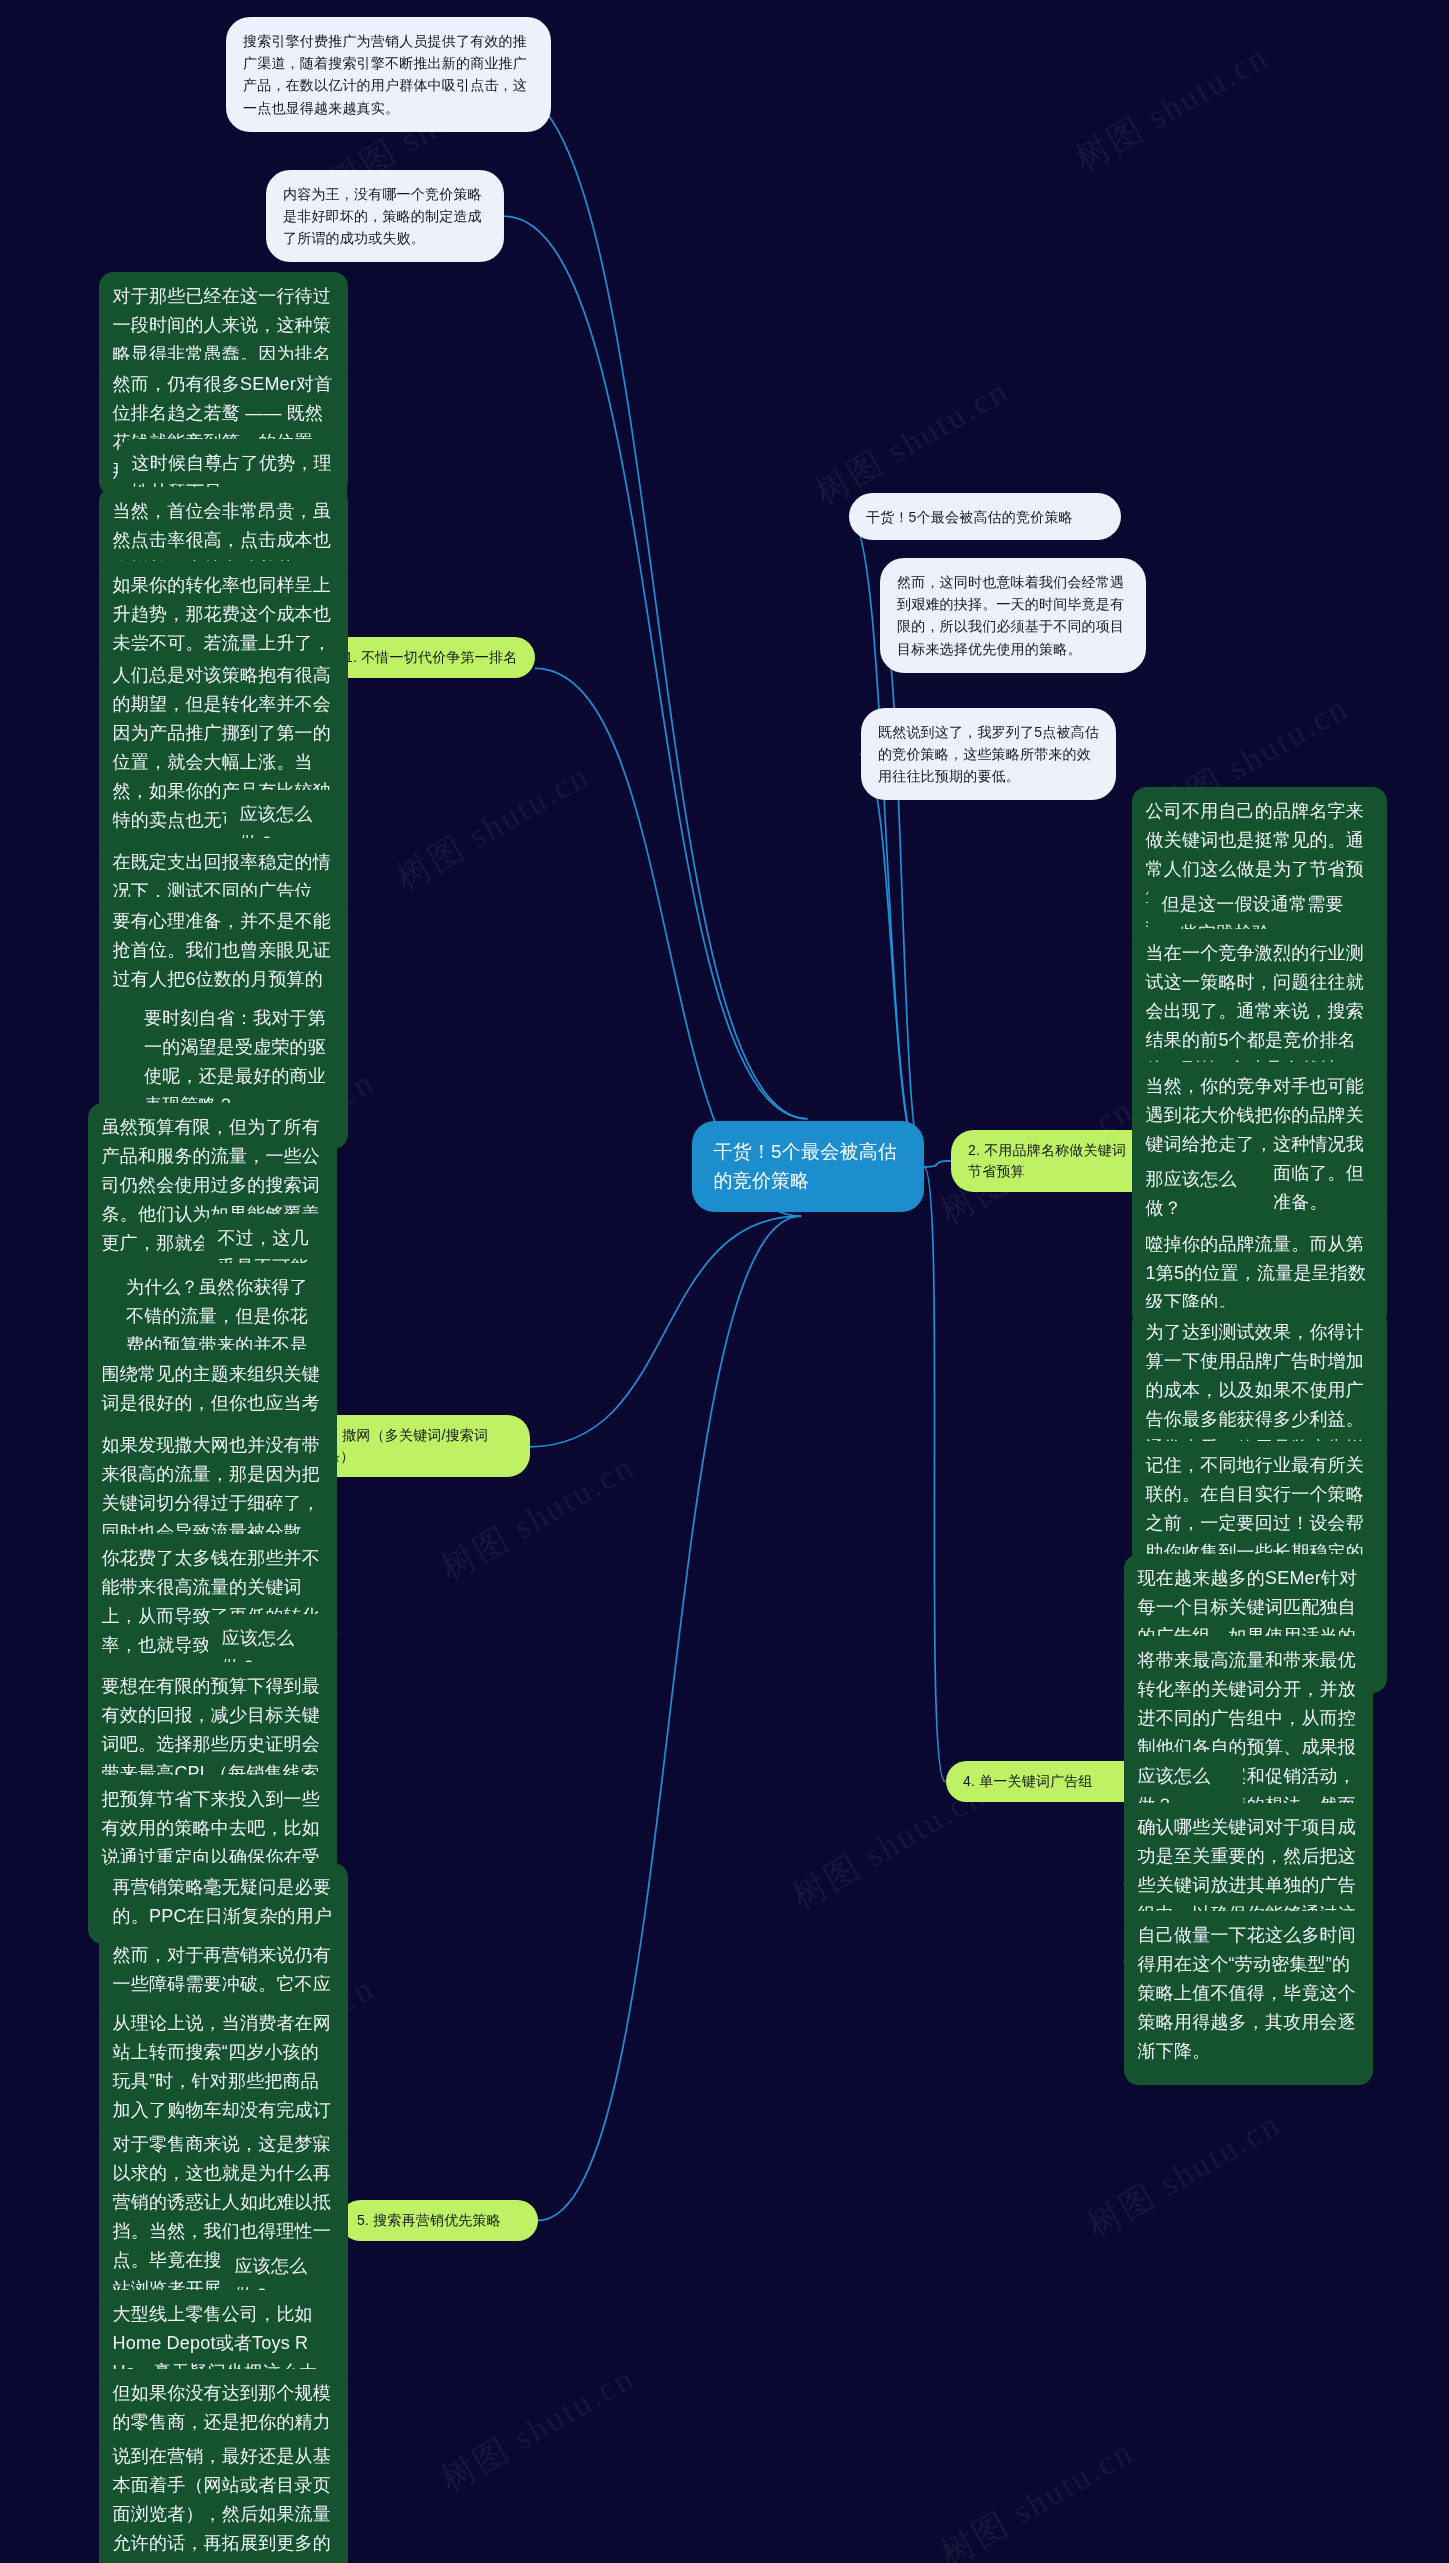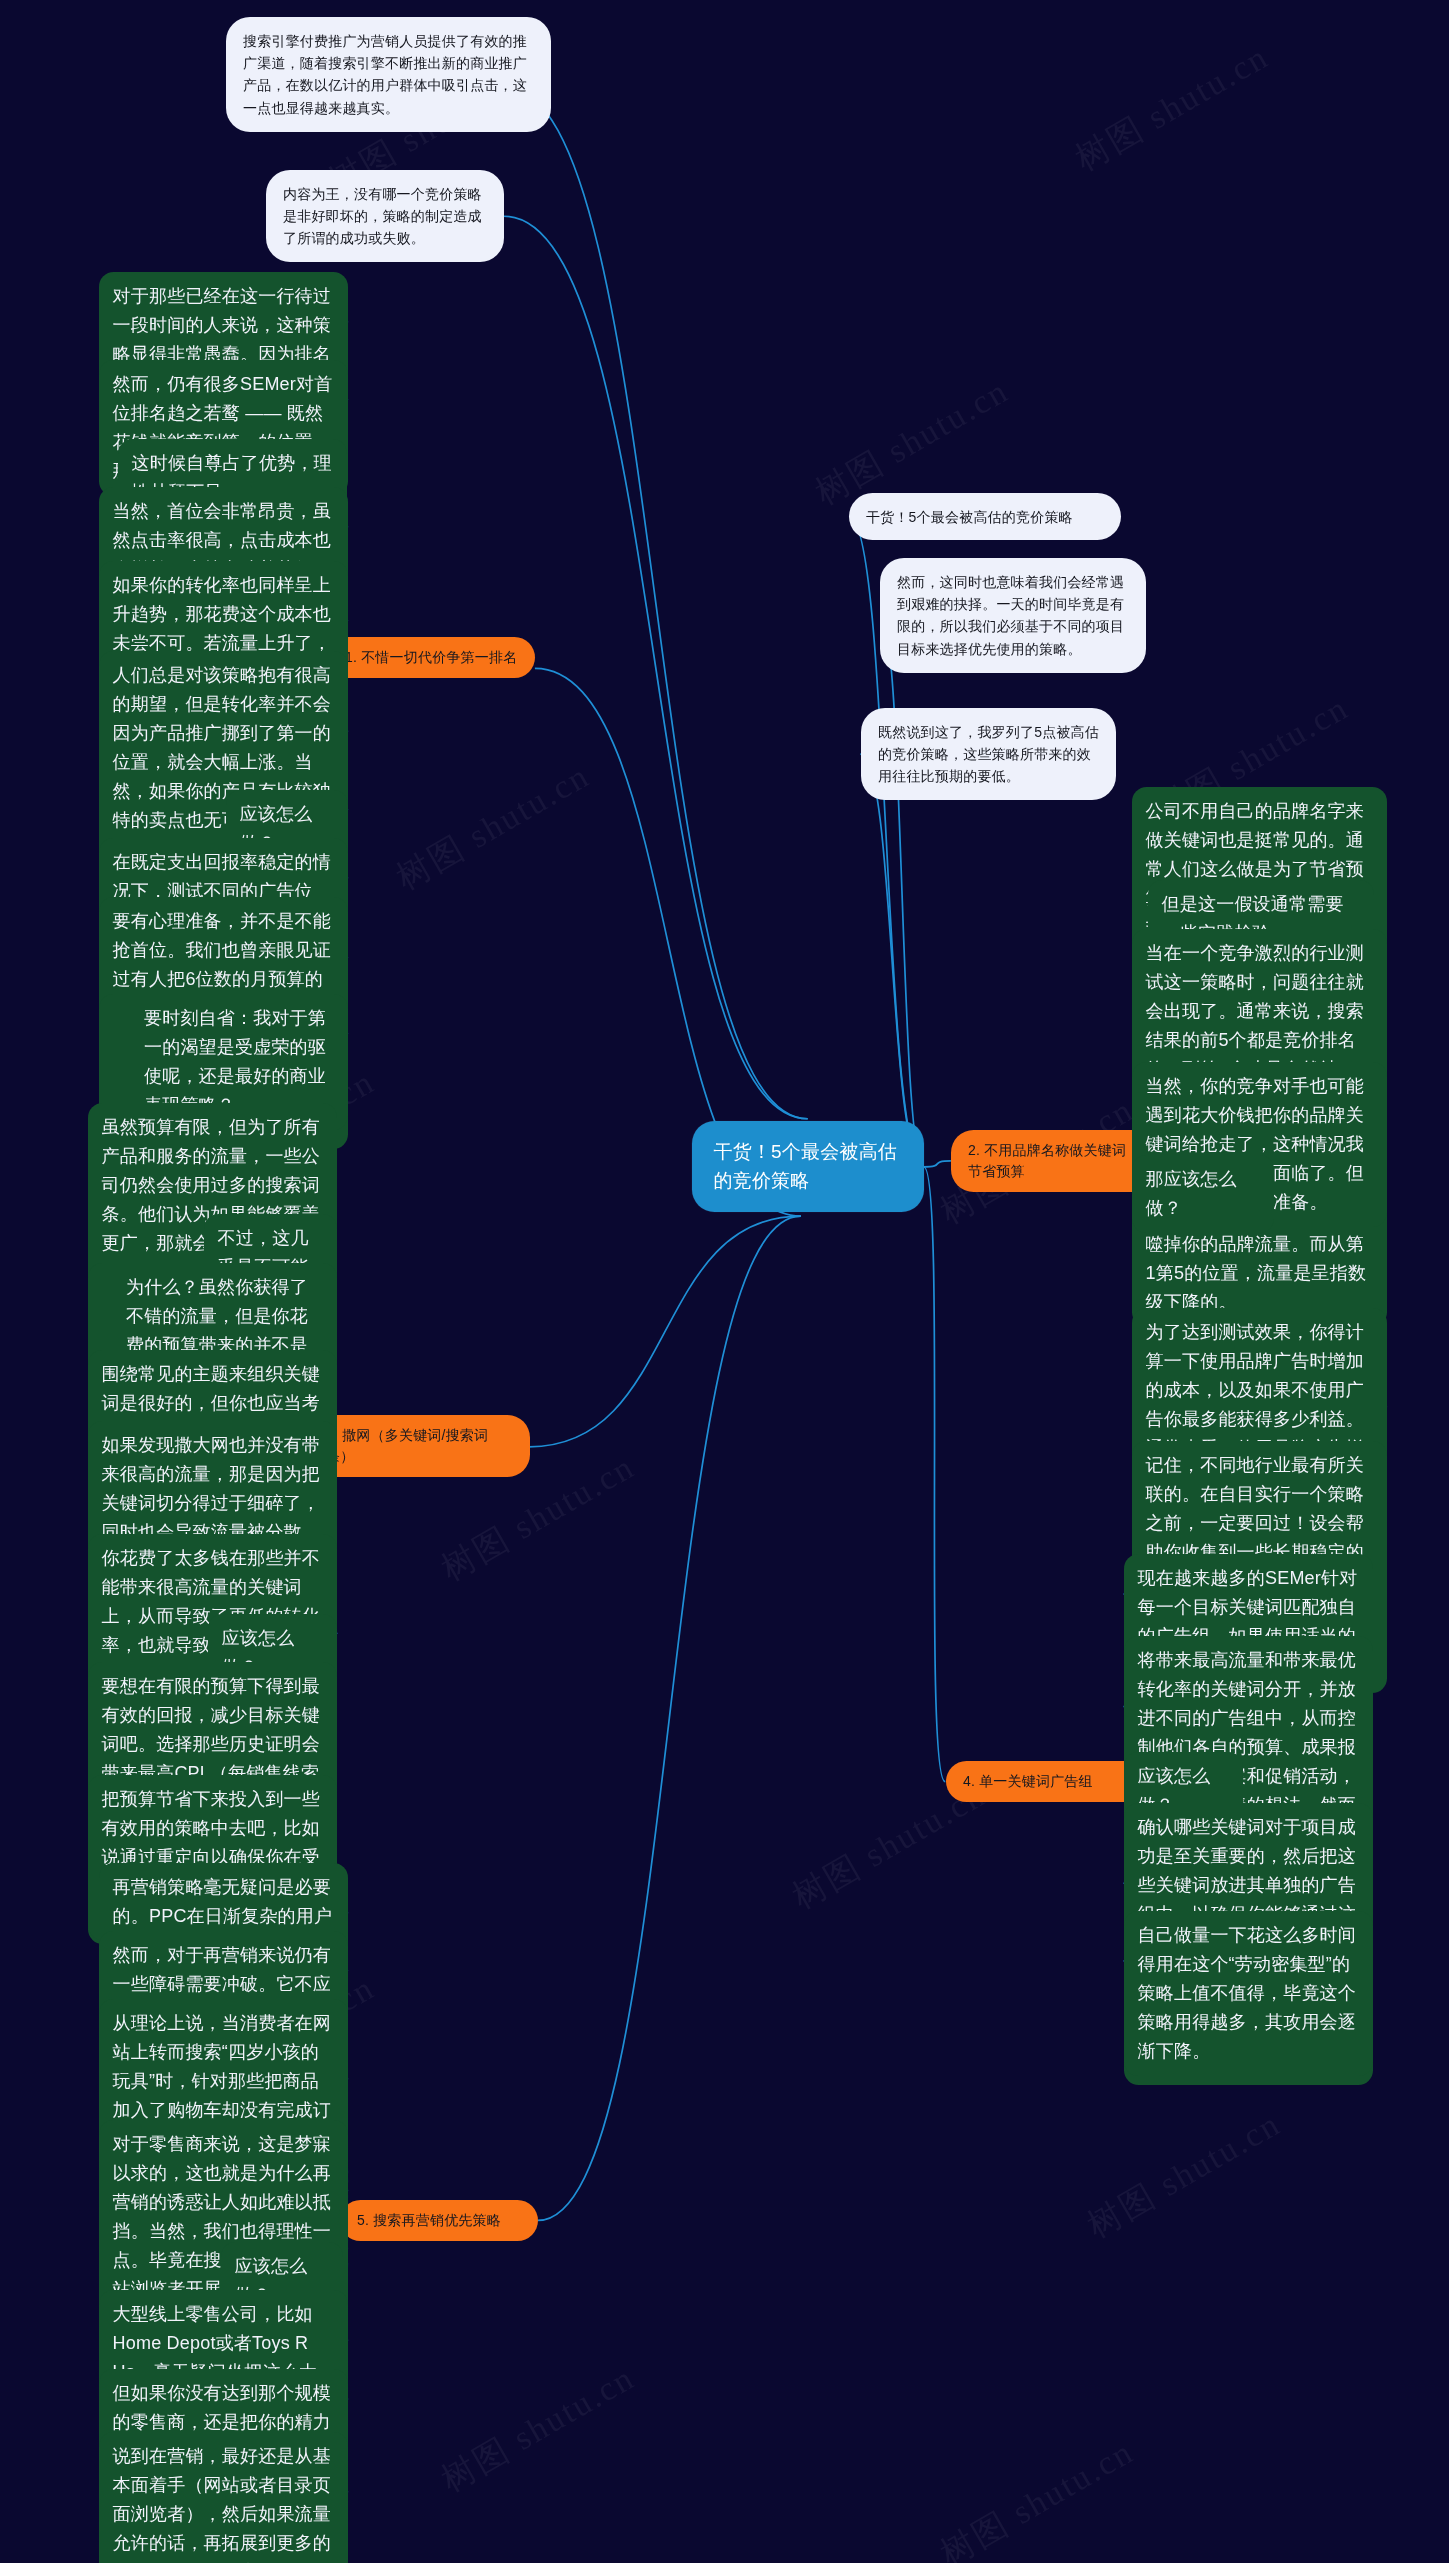--- a/index.html
+++ b/index.html
@@ -49,21 +49,21 @@
     color: #ffffff;
     font-size: 19px;
     padding: 17px 21.5px;
     border-radius: 22.6px;
     text-align: left;
     line-height: 1.5;
     box-shadow: 0 0 0 0.6px rgba(255,255,255,0.06);
   }
   
   .branch {
-    background: #f97316;
+    background: #bef264;
     color: #15171f;
     font-size: 14px;
     padding: 10.2px 17px;
     border-radius: 22.6px;
     line-height: 1.5;
   }
   
   .light {
     background: #eef1fb;
     color: #15171f;

